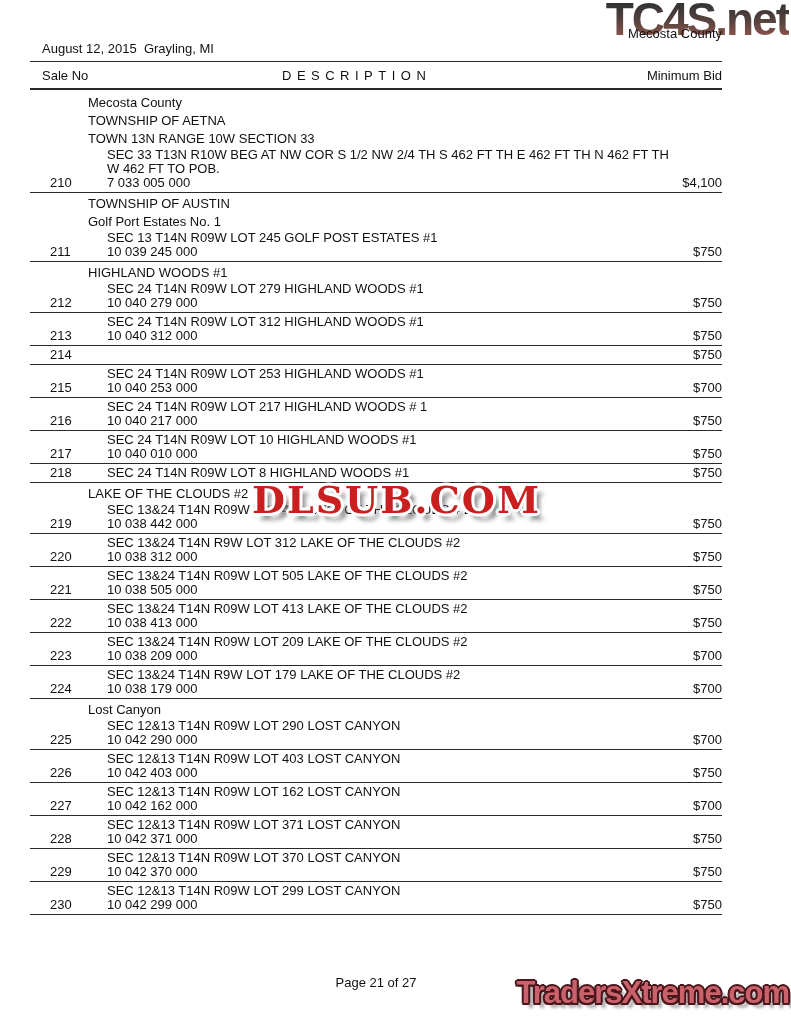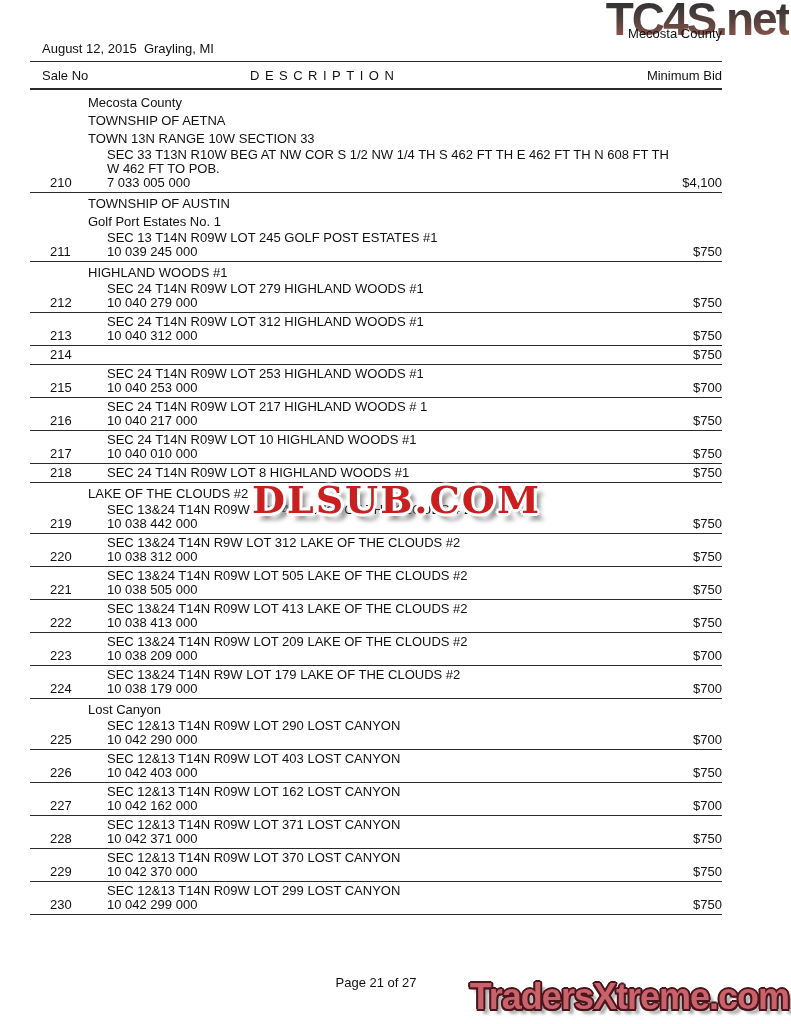--- a/index.html
+++ b/index.html
@@ -6,21 +6,21 @@
   .page{
     position:relative;width:791px;height:1024px;background:#fff;overflow:hidden;
     font-family:"Liberation Sans",sans-serif;color:var(--text-color,#111);
     font-size:13px;
   }
   .content{margin-left:30px;width:692px;padding-top:42px;}
   .date-line{padding-left:12px;line-height:14px;white-space:pre;}
   .rule{height:0;border-top:1.6px solid var(--rule-color,#2a2a2a);margin:0 0 2px 0;}
   .rule-top{margin-top:5px;}
   .rule-thick{border-top-width:2.2px;margin-bottom:4px;}
-  .col-headers{display:flex;align-items:baseline;padding:4px 0 5px 0;line-height:15px;}
+  .col-headers{display:flex;align-items:baseline;padding:4px 0 5px 0;line-height:15px;gap:32px;}
   .col-sale{width:208px;padding-left:12px;flex:0 0 auto;}
   .col-desc{letter-spacing:5.5px;}
   .col-bid{margin-left:auto;}
   .section-header{padding-left:58px;line-height:18px;}
   .entry-row{display:flex;align-items:flex-end;margin-bottom:2px;line-height:14px;}
   .sale-no{flex:0 0 77px;box-sizing:border-box;padding-left:20px;}
   .desc-cell{flex:0 0 562px;}
   .bid-cell{flex:1 1 auto;text-align:right;}
   .parcel-line{margin-top:0;}
   
@@ -38,21 +38,21 @@
     letter-spacing:2px;color:var(--dlsub-red,#c9201f);
     text-shadow:
       -2px -2px 0 #fff, 2px -2px 0 #fff, -2px 2px 0 #fff, 2px 2px 0 #fff,
       -3px 0 0 #fff, 3px 0 0 #fff, 0 -3px 0 #fff, 0 3px 0 #fff,
       6px 7px 4px rgba(110,110,110,.75);
   }
   .footer-page{position:absolute;left:30px;width:692px;top:975px;text-align:center;font-size:13px;}
   
   .tx-logo{
     position:absolute;right:2px;top:974px;
-    font-weight:bold;font-size:36px;line-height:1.25;letter-spacing:-1px;
+    font-weight:bold;font-size:31px;line-height:1.25;letter-spacing:-1px;
     color:var(--traders-rose,#c9626b);
     text-shadow:
       -1.5px -1.5px 0 var(--traders-outline,#4a161c), 1.5px -1.5px 0 var(--traders-outline,#4a161c),
       -1.5px 1.5px 0 var(--traders-outline,#4a161c), 1.5px 1.5px 0 var(--traders-outline,#4a161c),
       -2px 0 0 var(--traders-outline,#4a161c), 2px 0 0 var(--traders-outline,#4a161c),
       0 -2px 0 var(--traders-outline,#4a161c), 0 2px 0 var(--traders-outline,#4a161c),
       5px 5px 3px rgba(150,150,150,.8);
   }
 </style>
 </head>
@@ -72,21 +72,21 @@
       <span class="col-bid">Minimum Bid</span>
     </div>
     <div class="rule rule-thick"></div>
     <div id="table-body">
         <div class="section-header">Mecosta County</div>
         <div class="section-header">TOWNSHIP OF AETNA</div>
         <div class="section-header">TOWN 13N RANGE 10W SECTION 33</div>
         <div class="entry-row">
           <div class="sale-no">210</div>
           <div class="desc-cell">
-            <div class="desc-line">SEC 33 T13N R10W BEG AT NW COR S 1/2 NW 1/4 TH S 462 FT TH E 462 FT TH N 608 FT TH W 462 FT TO POB.</div>
+            <div class="desc-line">SEC 33 T13N R10W BEG AT NW COR S 1/2 NW 2/4 TH S 462 FT TH E 462 FT TH N 462 FT TH W 462 FT TO POB.</div>
             <div class="parcel-line">7 033 005 000</div>
           </div>
           <div class="bid-cell">$4,100</div>
         </div>
         <div class="rule"></div>
         <div class="section-header">TOWNSHIP OF AUSTIN</div>
         <div class="section-header">Golf Port Estates No. 1</div>
         <div class="entry-row">
           <div class="sale-no">211</div>
           <div class="desc-cell">

